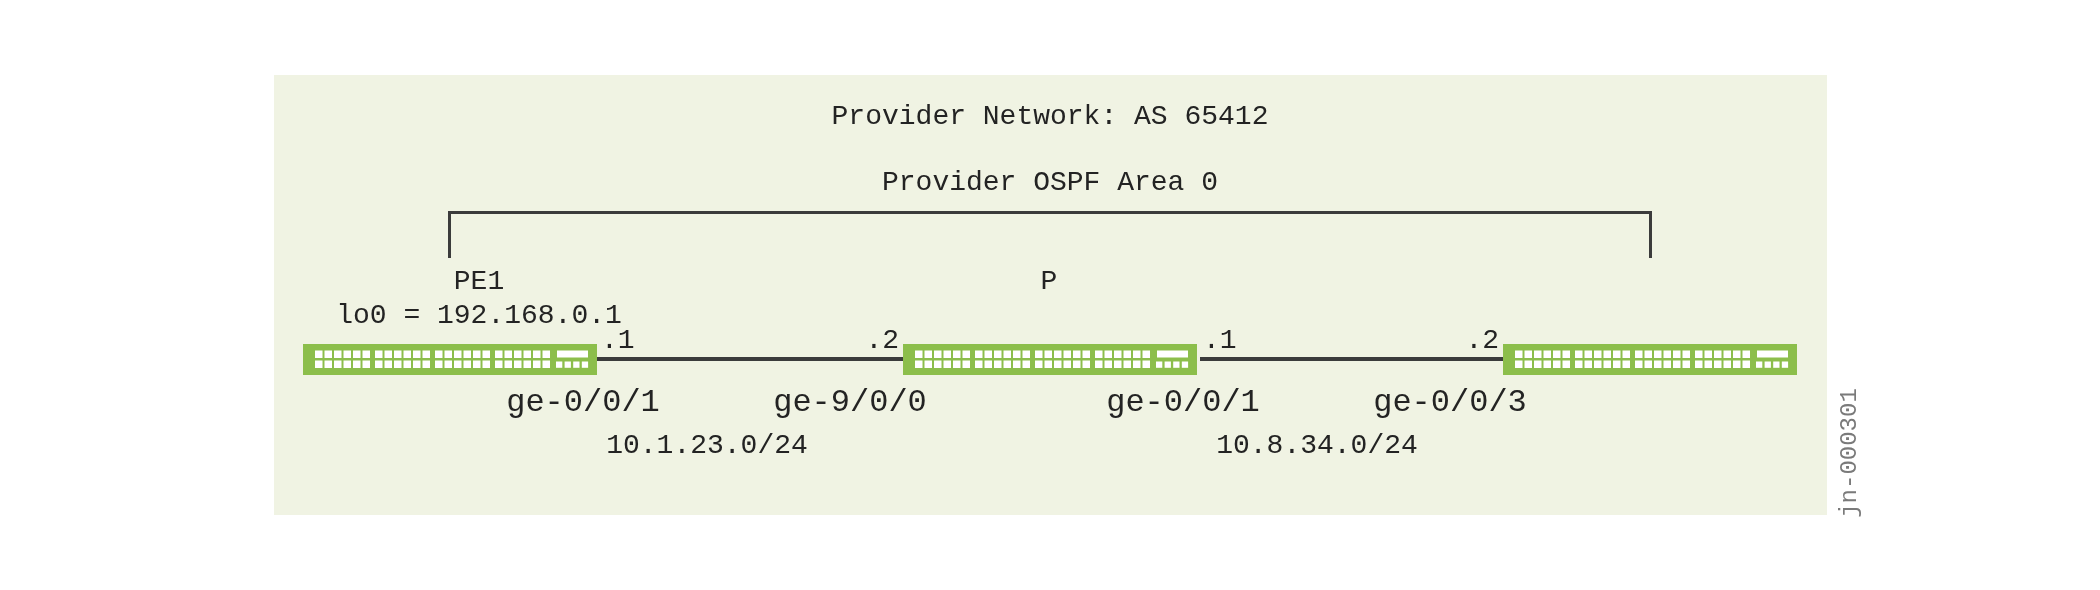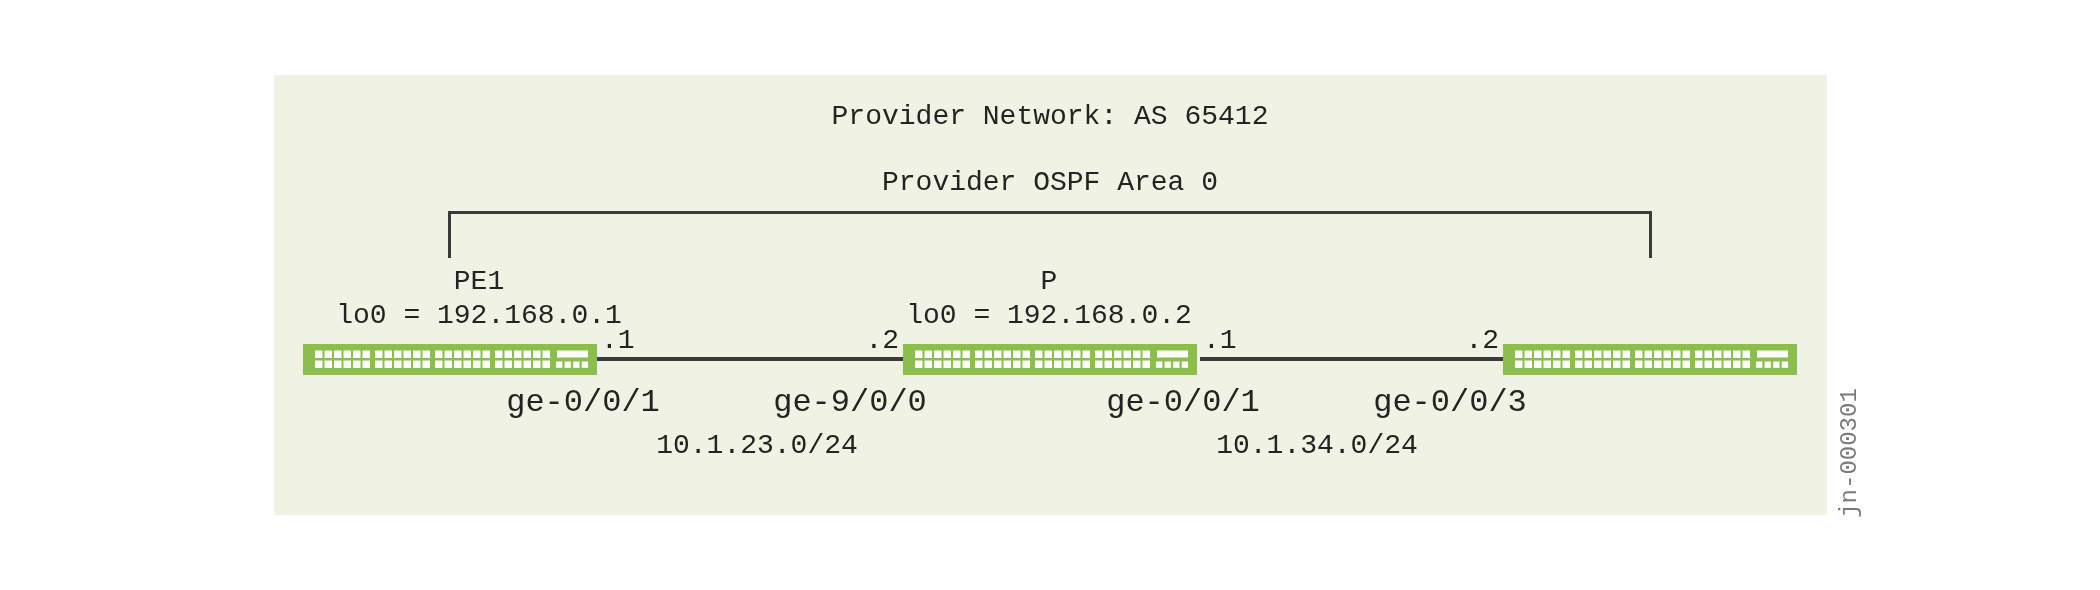--- a/index.html
+++ b/index.html
@@ -39,21 +39,21 @@
   .addr.a1{left:601px;}
   .addr.a2{left:899px;transform:translateX(-100%);}
   .addr.a3{left:1203px;}
   .addr.a4{left:1499px;transform:translateX(-100%);}
   .iface{position:absolute;top:384px;transform:translateX(-50%);font-size:32px;white-space:nowrap;}
   .iface.i1{left:583px;}
   .iface.i2{left:850px;}
   .iface.i3{left:1183px;}
   .iface.i4{left:1450px;}
   .subnet{position:absolute;top:430px;transform:translateX(-50%);font-size:28px;white-space:nowrap;}
-  .subnet.s1{left:757px;text-align:center;}
+  .subnet.s1{left:707px;text-align:center;}
   .subnet.s2{left:1317px;}
   .watermark{
     position:absolute;left:1785px;top:440px;width:130px;height:26px;line-height:26px;
     text-align:center;font-size:24px;color:var(--watermark);transform:rotate(-90deg);white-space:nowrap;
   }
 </style>
 </head>
 <body>
 
 <div class="canvas">
@@ -67,21 +67,20 @@
 
   <div class="link l1"></div>
   <div class="link l2"></div>
 
   <div class="rlabel rl1">
     <div>PE1</div>
     <div>lo0 = 192.168.0.1</div>
   </div>
   <div class="rlabel rl2">
     <div>P</div>
-    <div>lo0 = 192.168.0.2</div>
   </div>
   <div class="rlabel rl3">
   </div>
 
   <div class="router r1">
     <svg class="router-chassis" viewBox="0 0 294 31" width="294" height="31">
         <rect class="chassis-bg" width="294" height="31"></rect>
         <rect x="12" y="6.5" width="7.5" height="7.5" fill="#ffffff"></rect>
         <rect x="12" y="16.5" width="7.5" height="7.5" fill="#ffffff"></rect>
         <rect x="21.5" y="6.5" width="7.5" height="7.5" fill="#ffffff"></rect>
@@ -258,17 +257,17 @@
   <div class="addr a2">.2</div>
   <div class="addr a3">.1</div>
   <div class="addr a4">.2</div>
 
   <div class="iface i1">ge-0/0/1</div>
   <div class="iface i2">ge-9/0/0</div>
   <div class="iface i3">ge-0/0/1</div>
   <div class="iface i4">ge-0/0/3</div>
 
   <div class="subnet s1">10.1.23.0/24</div>
-  <div class="subnet s2">10.1.34.0/24</div>
+  <div class="subnet s2">10.8.34.0/24</div>
 
   <div class="watermark">jn-000301</div>
 
 </div>
 
 </body></html>

